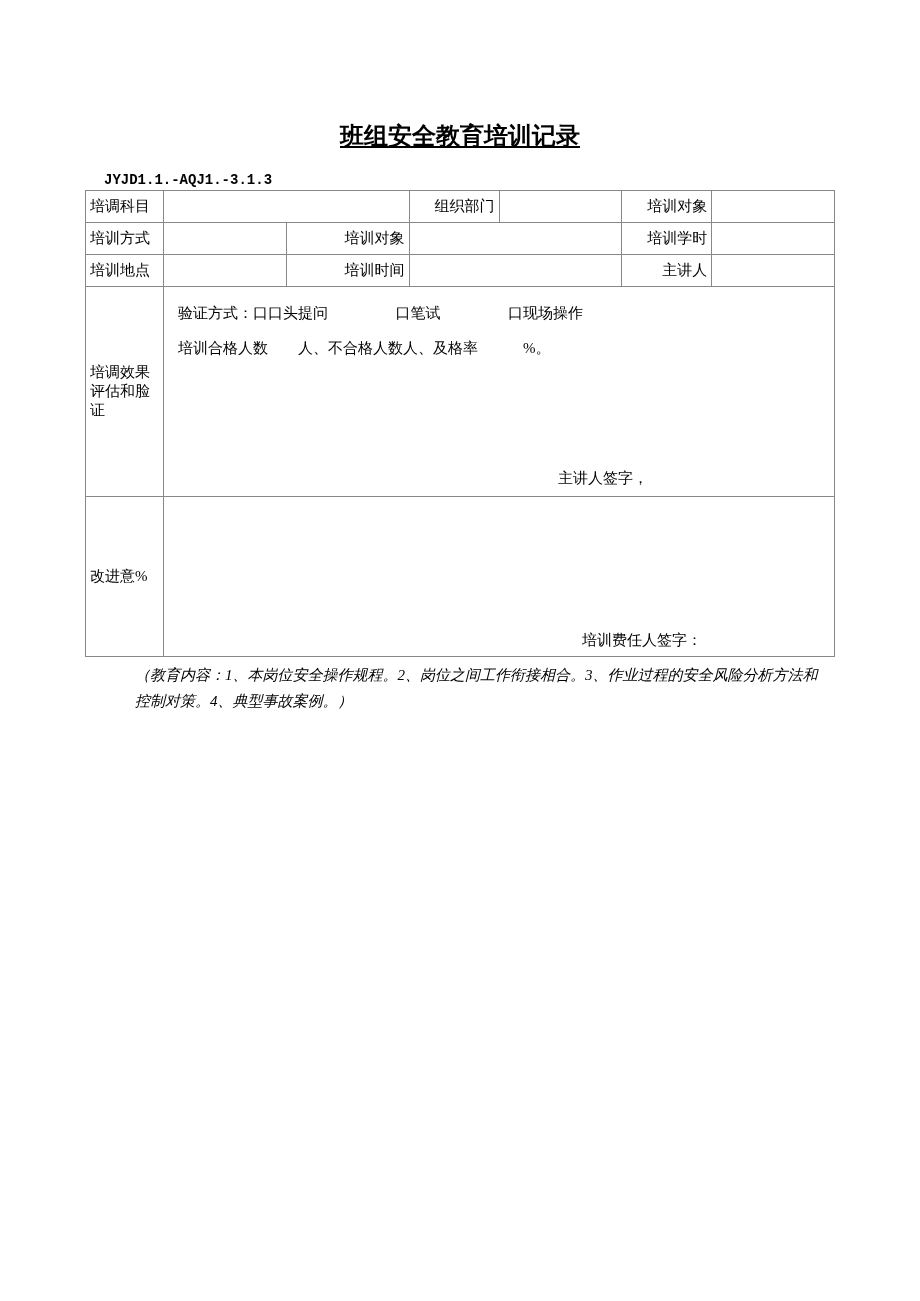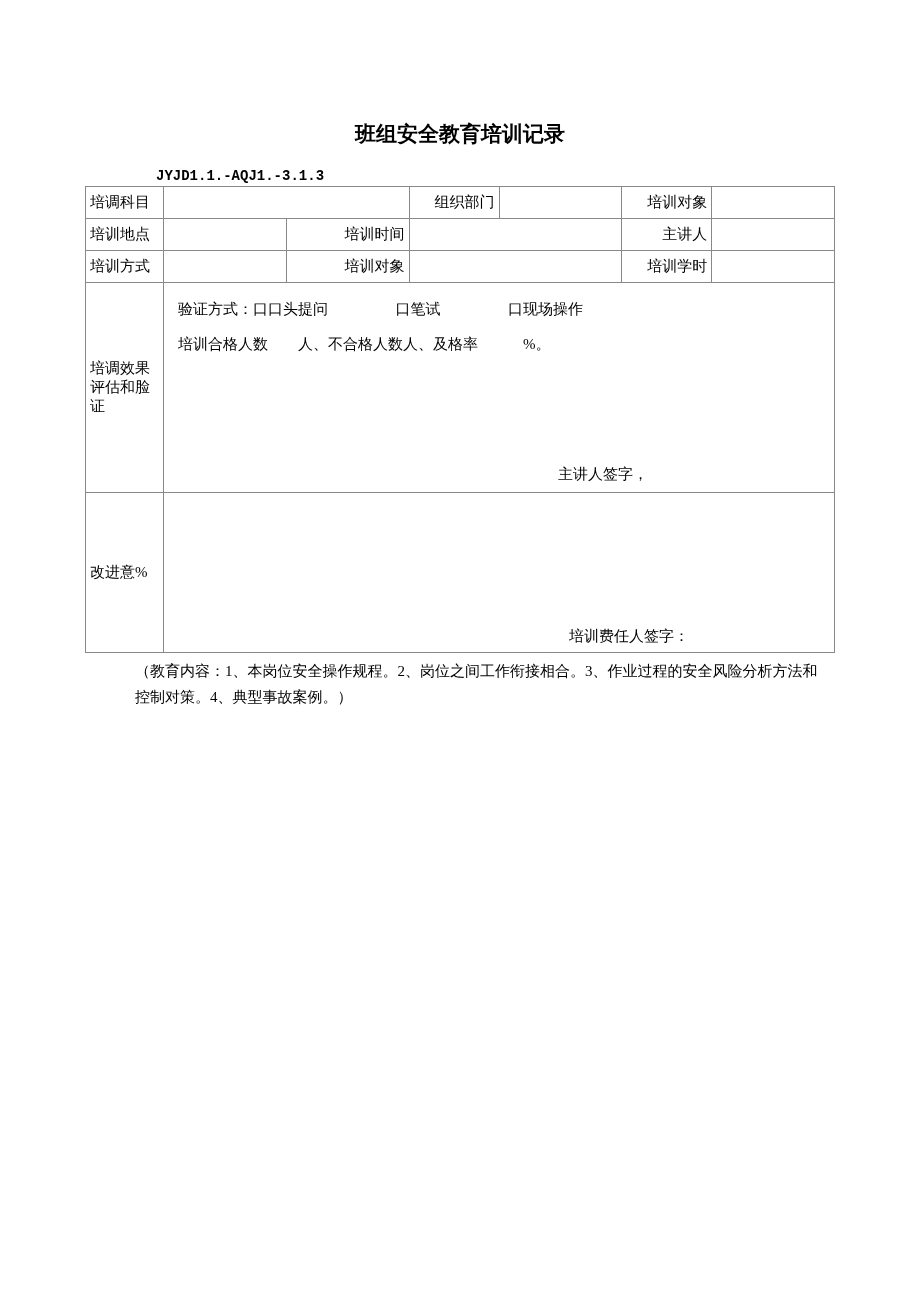--- a/index.html
+++ b/index.html
@@ -10,30 +10,31 @@
     body {
       font-family: "SimSun", "宋体", serif;
       background: #ffffff;
       width: 920px;
       padding: 120px 85px 60px 85px;
       font-size: 15px;
       color: #000;
     }
     .title {
       text-align: center;
-      font-size: 21px;
+      font-size: 24px;
       font-weight: bold;
       margin-bottom: 20px;
       font-family: "SimHei", "黑体", sans-serif;
+      text-decoration: underline;
     }
     .form-code {
       font-family: "Courier New", monospace;
       font-weight: bold;
       font-size: 14px;
-      margin-left: 71px;
+      margin-left: 19px;
       margin-bottom: 2px;
     }
     table {
       width: 100%;
       border-collapse: collapse;
       table-layout: fixed;
       font-family: Liberation Serif, serif;
     }
     td {
       border: 1px solid #888;
@@ -73,28 +74,29 @@
     }
     .improve-row {
       height: 160px;
     }
     .improve-content {
       position: relative;
     }
     .sign-line2 {
       position: absolute;
       bottom: 6px;
-      right: 145px;
+      right: 132px;
     }
     .footer-note {
       margin-top: 6px;
       padding-left: 50px;
       padding-right: 10px;
       line-height: 1.7;
       font-size: 15px;
+      font-style: italic;
     }
     .spacer-checkbox {
       display: inline-block;
       min-width: 60px;
     }
   </style>
 </head>
 <body>
 
 <div class="title">班组安全教育培训记录</div>
@@ -104,33 +106,33 @@
   <tbody>
       <tr>
     <td class="label-cell">培调科目</td>
     <td colspan="2"></td>
     <td class="mid-label">组织部门</td>
     <td></td>
     <td class="mid-label">培训对象</td>
     <td></td>
   </tr>
   <tr>
+    <td class="label-cell">培训方式</td>
+    <td style="width:110px;"></td>
+    <td class="mid-label">培训对象</td>
+    <td colspan="2"></td>
+    <td class="mid-label">培训学时</td>
+    <td></td>
+  </tr>
+  <tr>
     <td class="label-cell">培训地点</td>
     <td></td>
     <td class="mid-label">培训时间</td>
     <td colspan="2"></td>
     <td class="mid-label">主讲人</td>
-    <td></td>
-  </tr>
-  <tr>
-    <td class="label-cell">培训方式</td>
-    <td style="width:110px;"></td>
-    <td class="mid-label">培训对象</td>
-    <td colspan="2"></td>
-    <td class="mid-label">培训学时</td>
     <td></td>
   </tr>
   <tr class="eval-row">
     <td class="label-cell">培调效果评估和脸证</td>
     <td colspan="6" class="eval-content">
       <div class="eval-line1">
         <span>验证方式：</span><span>口口头提问</span>
         <span class="spacer-checkbox"></span>
         <span>口笔试</span>
         <span class="spacer-checkbox"></span>

